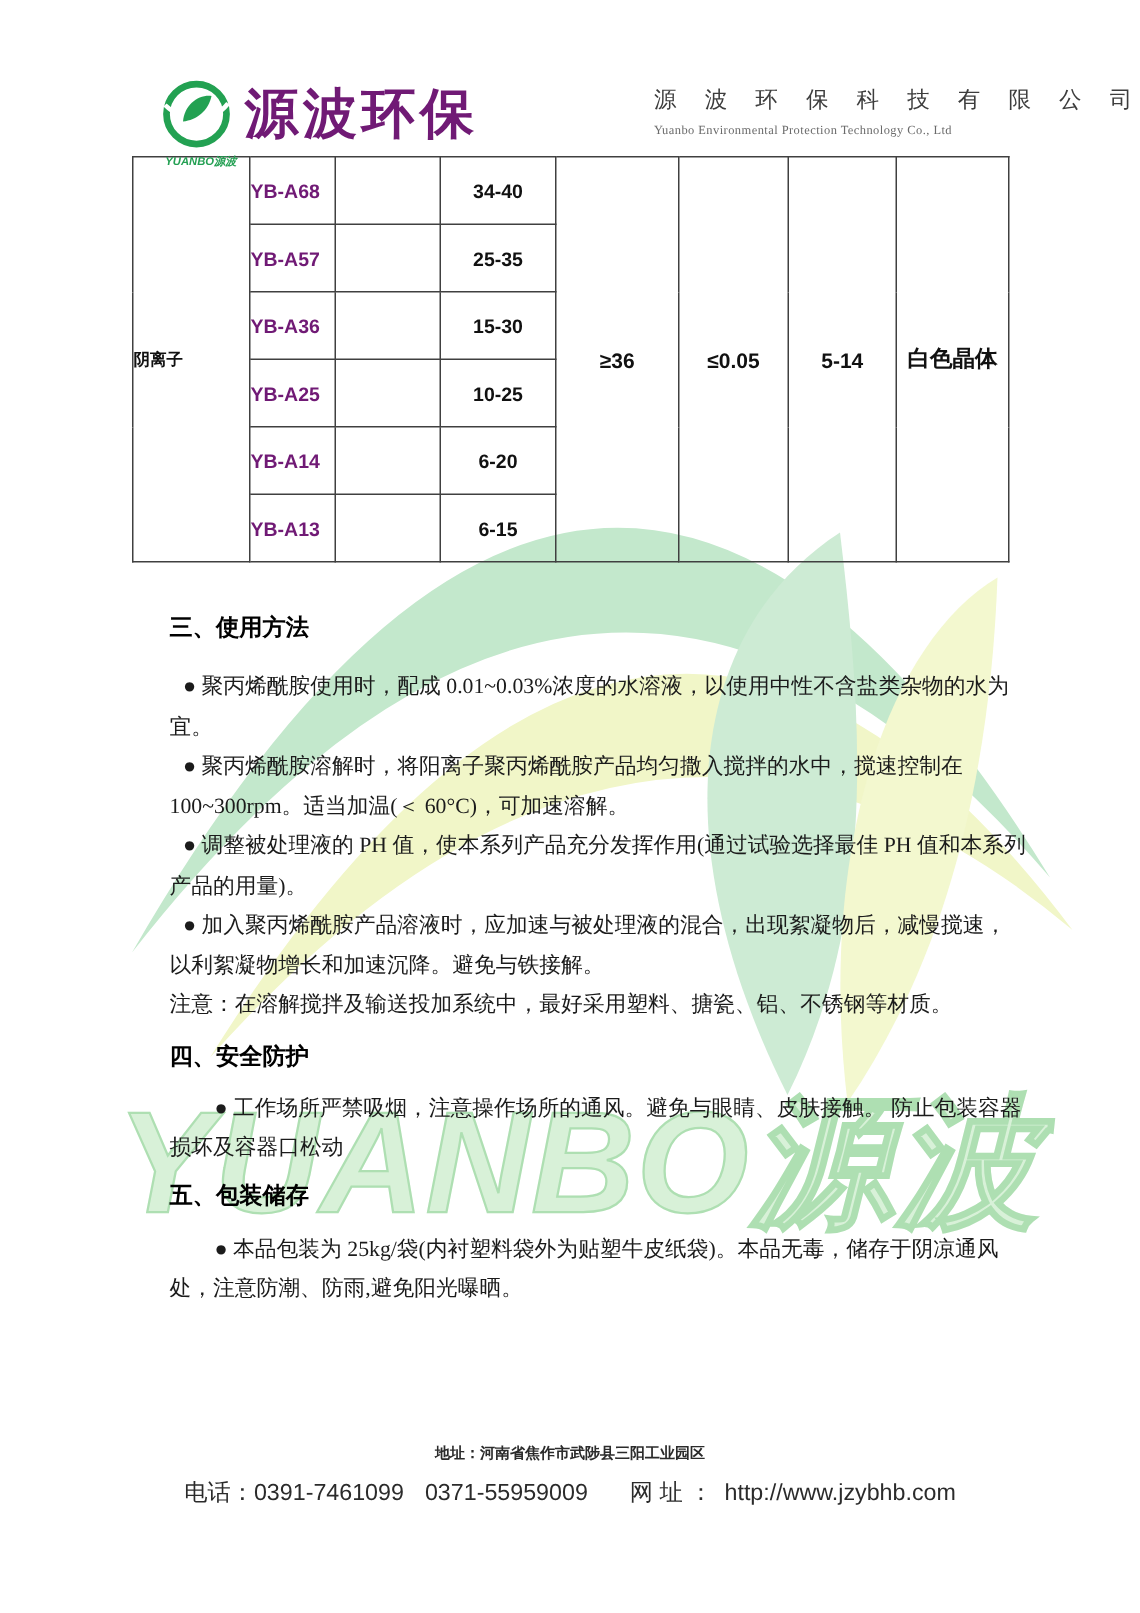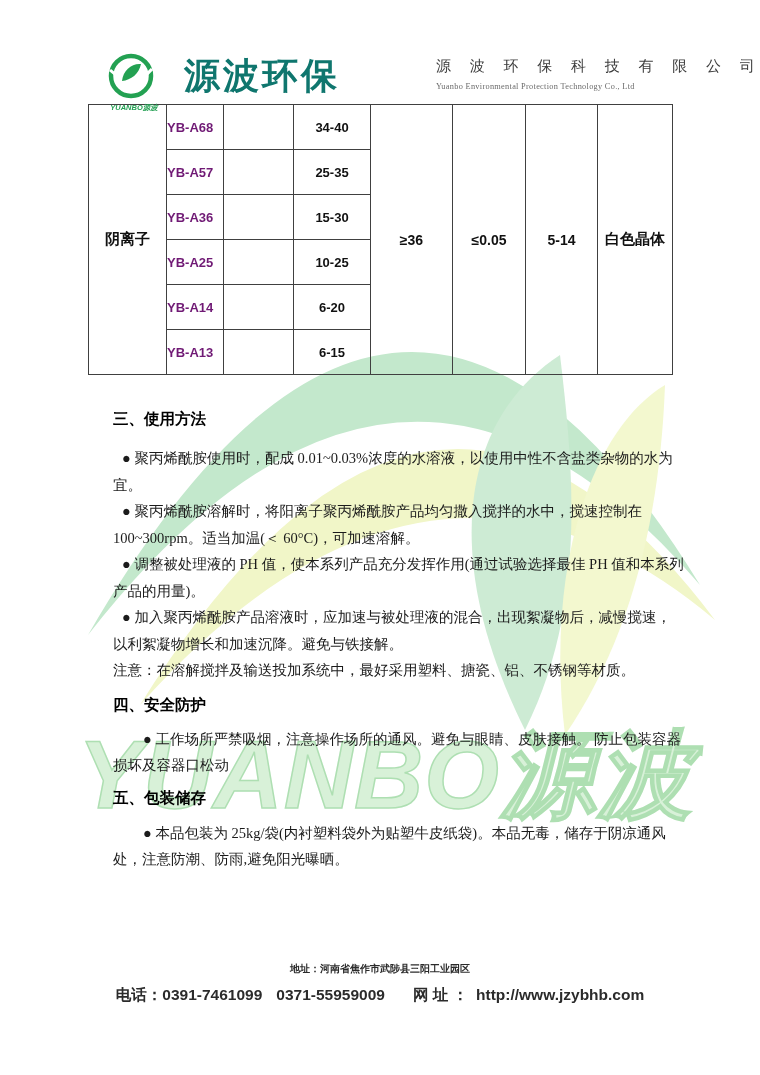--- a/index.html
+++ b/index.html
@@ -6,49 +6,49 @@
   html,body{margin:0;padding:0;background:#fff;}
   .page{position:relative;width:760px;height:1075px;background:#ffffff;overflow:hidden;
         font-family:"Liberation Sans","DejaVu Sans",sans-serif;color:#1b1b1b;}
   
   .wm{position:absolute;left:0;top:0;z-index:0;pointer-events:none;}
   
   .logo{position:absolute;left:104px;top:50px;display:flex;align-items:flex-start;z-index:2;}
   .logo-mark{position:relative;width:58px;height:62px;}
   .logo-sub{position:absolute;left:-3px;top:53px;width:66px;text-align:center;
             font-size:7.5px;font-style:italic;font-weight:bold;color:#24a053;letter-spacing:0;}
-  .brand{font-size:36px;font-weight:900;color:#0f766e;letter-spacing:3px;line-height:52px;margin-left:22px;
+  .brand{font-size:36px;font-weight:900;color:#701a75;letter-spacing:3px;line-height:52px;margin-left:1px;
          font-family:"Liberation Sans","DejaVu Sans",sans-serif;}
   .company{position:absolute;left:436px;top:57px;z-index:2;}
   .company-cn{font-size:15px;color:#3d3d3d;letter-spacing:7.5px;white-space:nowrap;
               font-family:"Liberation Serif","DejaVu Serif",serif;}
   .company-en{font-size:8.3px;color:#6a6a6a;margin-top:6px;letter-spacing:0.3px;white-space:nowrap;
               font-family:"Liberation Serif","DejaVu Serif",serif;}
   
   table.spec{position:absolute;left:88px;top:104px;border-collapse:collapse;z-index:1;
              table-layout:fixed;}
   table.spec td{border:1px solid #404040;height:44px;padding:0;vertical-align:middle;background:transparent;}
-  td.cat{font-size:15px;font-weight:bold;text-align:center;color:#111;}
+  td.cat{font-size:11px;font-weight:bold;color:#111;}
   td.model{font-size:13px;font-weight:bold;text-align:left;padding-left:8px;color:#701a75;}
   td.range{font-size:13px;font-weight:bold;text-align:center;color:#111;}
   td.sum{font-size:14px;font-weight:bold;text-align:center;color:#111;}
   td.app{font-size:15px;}
   
   .content{position:absolute;left:113px;top:408px;width:556px;z-index:1;}
   .sec-title{margin:0;font-size:15.5px;font-weight:bold;color:#000;line-height:22px;
              font-family:"Liberation Sans","DejaVu Sans",sans-serif;}
   .para{margin:0;}
   .bl{font-size:14.5px;line-height:26.5px;color:#1b1b1b;white-space:nowrap;
       font-family:"Liberation Serif","DejaVu Serif",serif;}
   .s3 .bl.first{text-indent:9px;}
   .s45 .bl.first{text-indent:30px;}
   
   .footer{position:absolute;left:0;right:0;top:962px;text-align:center;z-index:1;}
   .footer-address{font-size:10px;font-weight:bold;color:#2b2b2b;}
-  .footer-phone{font-size:15.5px;font-weight:bold;color:#2b2b2b;margin-top:9px;}
+  .footer-phone{font-size:15.5px;font-weight:normal;color:#2b2b2b;margin-top:9px;}
   .footer-phone .gap1{margin-left:14px;}
   .footer-phone .gap2{margin-left:28px;}
   .footer-phone .gap3{margin-left:8px;}
 </style>
 </head>
 <body>
 
 <div class="page">
 
   <svg class="wm" width="760" height="1075" viewBox="0 0 760 1075">

